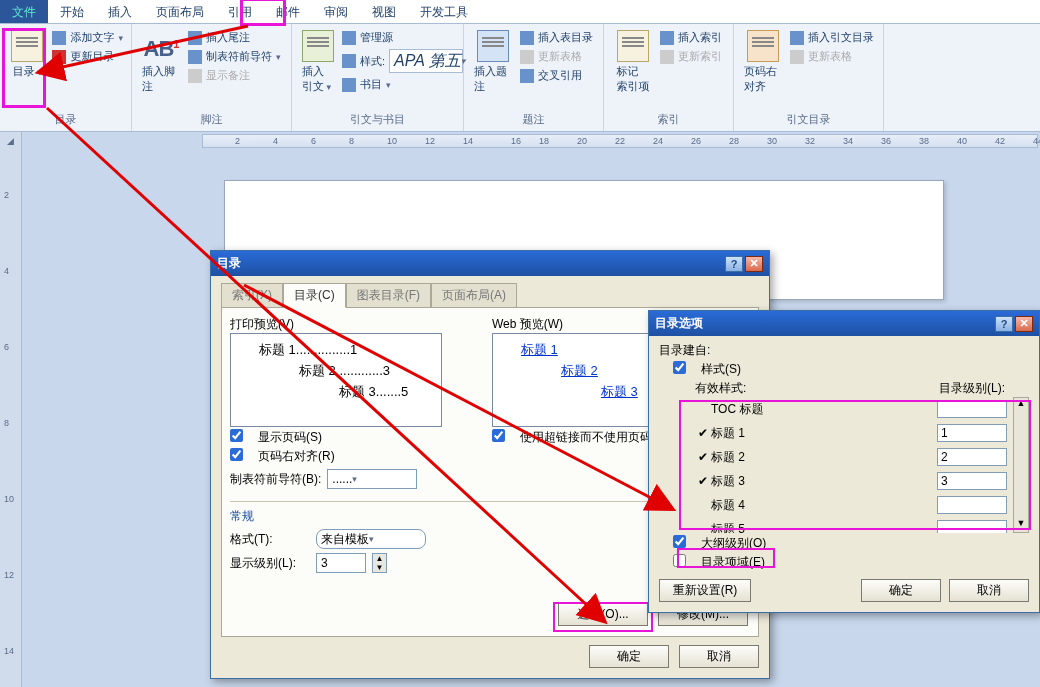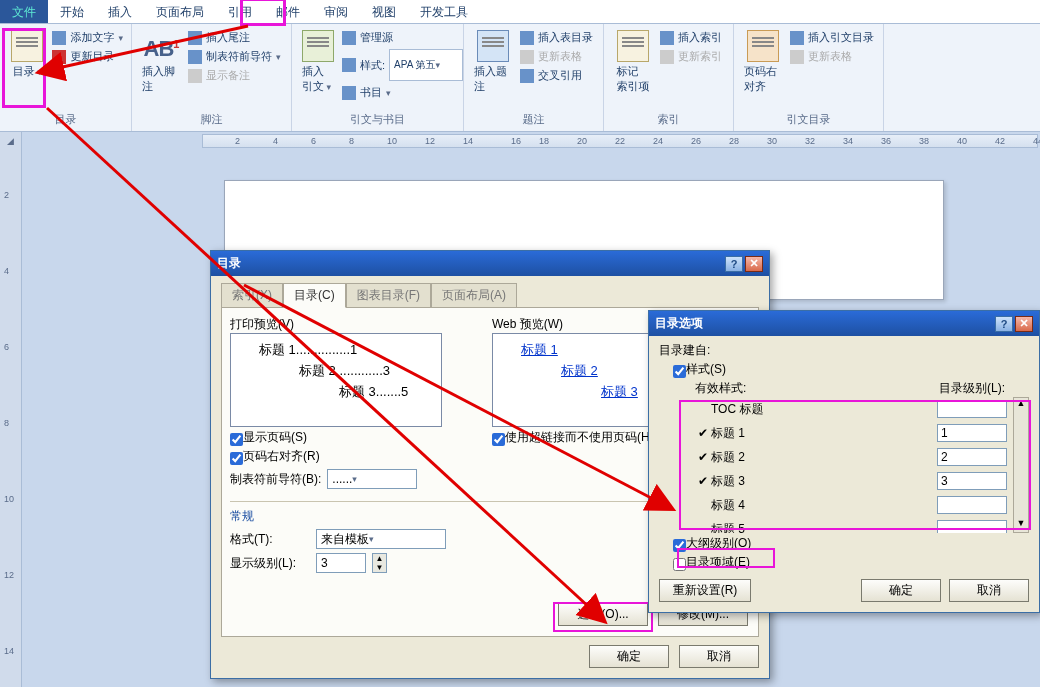--- a/index.html
+++ b/index.html
@@ -16,21 +16,21 @@
     .ribbon-group { border-right: 1px solid #c9d4e6; padding: 4px 8px 0 8px; display: flex; flex-direction: column; position: relative; }
     .ribbon-group-label { text-align: center; font-size: 11px; color: #5a6c8a; margin-top: auto; padding: 2px 0 4px 0; }
     .ribbon-row { display: flex; align-items: flex-start; gap: 6px; }
     .big-btn { display: flex; flex-direction: column; align-items: center; width: 42px; padding: 2px; font-size: 11px; color: #21406a; gap: 2px; cursor: pointer; }
     .big-icon { width: 32px; height: 32px; background: #f7f2e0; border: 1px solid #b8a76a; position: relative; }
     .big-icon::after { content: ""; position: absolute; left: 4px; right: 4px; height: 2px; background: #888; box-shadow: 0 4px 0 #888, 0 8px 0 #888; top: 6px; }
     .small-item { font-size: 11px; color: #21406a; padding: 2px 0; display: flex; align-items: center; gap: 4px; cursor: pointer; white-space: nowrap; }
     .small-icon { width: 14px; height: 14px; display: inline-block; background: #6892c9; }
     .ab1 { font-size: 22px; color: #47618b; font-weight: bold; padding: 6px 4px 0 4px; letter-spacing: -1px; }
     .dropdown-arrow::after { content: " ▾"; font-size: 9px; color: #5a6c8a; }
-    .combo { border: 1px solid #a9bcd6; background: #fff; font-size: 10px; padding: 0 4px; height: 32px; display: inline-flex; align-items: center; width: 74px; }
+    .combo { border: 1px solid #a9bcd6; background: #fff; font-size: 16px; padding: 0 4px; height: 24px; display: inline-flex; align-items: center; width: 74px; font-style: italic; }
 
     
     .toc-highlight { position: absolute; left: 2px; top: 28px; width: 44px; height: 80px; border: 3px solid #e815d9; pointer-events: none; z-index: 5; }
 
     
     .ruler-wrap { background: #c8d7ec; height: 18px; display: flex; }
     .ruler-corner { width: 22px; border-right: 1px solid #a9bcd6; background: #d0dbeb; display:flex; align-items:center; justify-content:center; font-size:9px; color:#5a6c8a;}
     .ruler { flex: 1; position: relative; background: linear-gradient(#e7eef8,#d5e0ef); margin: 2px 2px 2px 180px; border: 1px solid #a9bcd6; }
     .ruler .num { position: absolute; top: 1px; font-size: 9px; color: #5a6c8a; }
 
@@ -49,21 +49,21 @@
     .dlg-body { padding: 6px 10px 10px 10px; }
     .tabstrip { display: flex; font-size: 12px; gap: 0; }
     .tab { padding: 3px 10px; border: 1px solid #aca899; border-bottom: none; background: #ece9d8; color: #333; cursor:pointer; position:relative; top:1px;}
     .tab.inactive { background: #e3e0cf; color:#777; }
     .tab.active { background: #fcfcf8; border-bottom: 1px solid #fcfcf8; z-index:2;}
     .tabpanel { border: 1px solid #aca899; background: #fcfcf8; padding: 8px; position: relative; }
 
     .previewbox { border: 1px solid #7a8aa6; background: #fff; width: 212px; height: 94px; padding: 6px 8px; font-size: 13px; color: #000; line-height: 1.6; overflow:hidden; }
     .weblink { color: #0033cc; text-decoration: underline; cursor:pointer;}
     .lbl { font-size: 12px; color: #000; }
-    .chk { display: flex; align-items: flex-end; gap: 0; font-size: 12px; margin: 2px 0; }
+    .chk { display: flex; align-items: flex-start; gap: 15px; font-size: 12px; margin: 2px 0; }
     .chk input { accent-color: #2a6bd8; width:13px; height:13px;}
     .field-row { display: flex; align-items: center; gap: 6px; font-size: 12px; margin: 4px 0;}
     .combo2 { border: 1px solid #7f9db9; background: #fff; font-size: 12px; height: 20px; display:inline-flex; align-items:center; padding:0 4px; }
     .arrowbtns { display:inline-flex; flex-direction:column; border:1px solid #7f9db9; background:#e8e8e0; width:15px;}
     .arrowbtns div{ height:9px; text-align:center; font-size:8px; line-height:9px; cursor:pointer;}
     .btn { border: 1px solid #7a7a6e; background: linear-gradient(#fdfdfb,#e5e2d3); font-size: 12px; padding: 2px 0; width: 80px; text-align:center; cursor:pointer;}
     .section-title { color: #1e50a2; font-size: 12px; margin: 6px 0 3px 0;}
 
     
     .opt-highlight { position: absolute; border: 2px solid #e815d9; pointer-events: none; }
@@ -317,21 +317,21 @@
               <input type="checkbox" checked="" style="">
               <span>使用超链接而不使用页码(H)</span>
             </div>
         </div>
       </div>
 
       <div style="border-top:1px solid #c9c4b0; margin-top:8px;"></div>
       <div class="section-title">常规</div>
       <div class="field-row">
         <span style="width:80px;">格式(T):</span>
-        <span class="combo2 dropdown-arrow" style="width:130px;">来自模板</span>
+        <span class="combo2 dropdown-arrow" style="width:110px;border-radius:8px;">来自模板</span>
       </div>
       <div class="field-row">
         <span style="width:80px;">显示级别(L):</span>
         <span class="combo2" style="width:50px;">3</span>
         <span class="arrowbtns">
             <div>▲</div>
             <div>▼</div>
           </span>
       </div>
 

